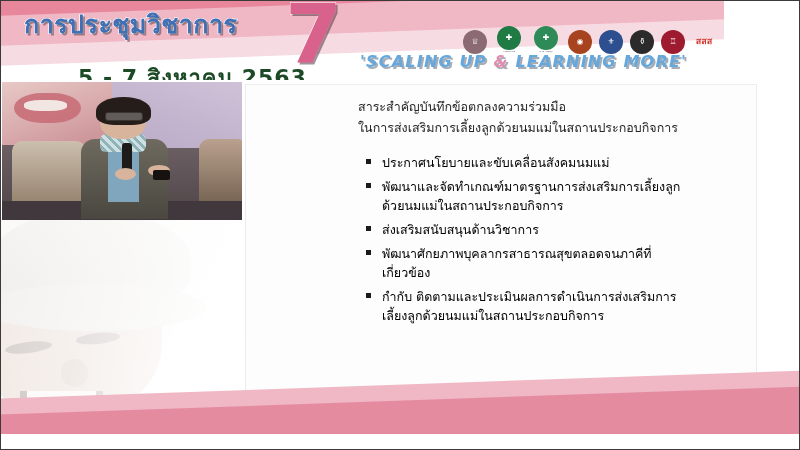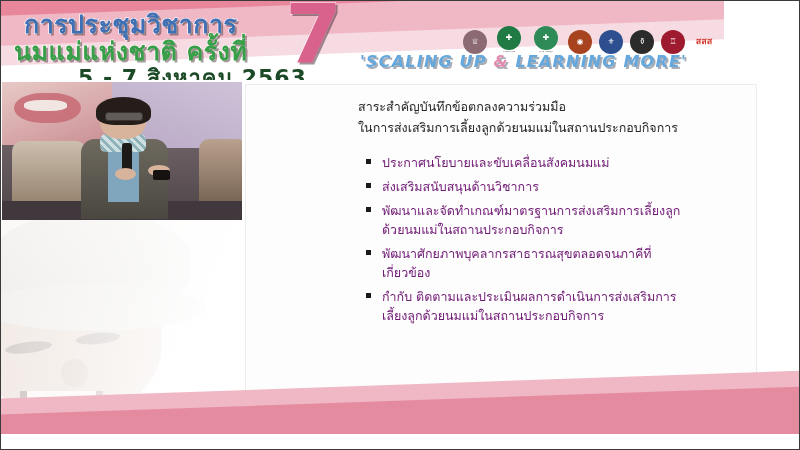--- a/index.html
+++ b/index.html
@@ -174,21 +174,21 @@
   .lead{
     position:absolute;left:112px;top:12px;
     font-size:12.5px;line-height:1.65;color:#262626;white-space:pre-line;
   }
   .bullets{
     position:absolute;left:120px;top:68px;width:390px;
     margin:0;padding:0;list-style:none;
   }
   .bullets li{
     position:relative;padding-left:16px;
-    font-size:12.5px;line-height:1.52;color:#701a75;
+    font-size:12.5px;line-height:1.52;color:#000000;
     margin-bottom:5px;white-space:pre-line;
   }
   .bullets li::before{
     content:"";position:absolute;left:0;top:6px;
     width:5px;height:5px;background:#1a1a1a;
   }
 
   
   .band-pale{
     position:absolute;left:-40px;bottom:-26px;width:900px;height:60px;
@@ -206,21 +206,20 @@
 <body>
 
 <div class="screen">
 
   <div class="banner">
     <div class="banner-stripe-dark"></div>
     <div class="banner-stripe-light"></div>
     <div class="banner-stripe-pale"></div>
 
     <div class="title-th-1">การประชุมวิชาการ</div>
-    <div class="title-th-2">นมแม่แห่งชาติ ครั้งที่</div>
     <div class="big-seven">7</div>
     <div class="title-date">5 - 7 สิงหาคม 2563</div>
 
     <div class="tagline">
       <span>'SCALING UP </span><span class="amp">&amp;</span><span> LEARNING MORE'</span>
     </div>
 
     <div class="logo-row">
       <div class="logo-wrap">
           <div class="logo" style="background:#8c6a74">♕</div>
@@ -286,23 +285,23 @@
       <div class="p2-shirt"></div>
         <div class="p2-fade"></div>
     </div>
 
     <div class="content-card">
       <div class="lead">สาระสำคัญบันทึกข้อตกลงความร่วมมือ
 ในการส่งเสริมการเลี้ยงลูกด้วยนมแม่ในสถานประกอบกิจการ</div>
 
       <ul class="bullets">
         <li>ประกาศนโยบายและขับเคลื่อนสังคมนมแม่</li>
-        <li>ส่งเสริมสนับสนุนด้านวิชาการ</li>
         <li>พัฒนาและจัดทำเกณฑ์มาตรฐานการส่งเสริมการเลี้ยงลูก
 ด้วยนมแม่ในสถานประกอบกิจการ</li>
+        <li>ส่งเสริมสนับสนุนด้านวิชาการ</li>
         <li>พัฒนาศักยภาพบุคลากรสาธารณสุขตลอดจนภาคีที่
 เกี่ยวข้อง</li>
         <li>กำกับ ติดตามและประเมินผลการดำเนินการส่งเสริมการ
 เลี้ยงลูกด้วยนมแม่ในสถานประกอบกิจการ</li>
       </ul>
     </div>
 
     <div class="band-pale"></div>
     <div class="band-dark"></div>
   </div>

